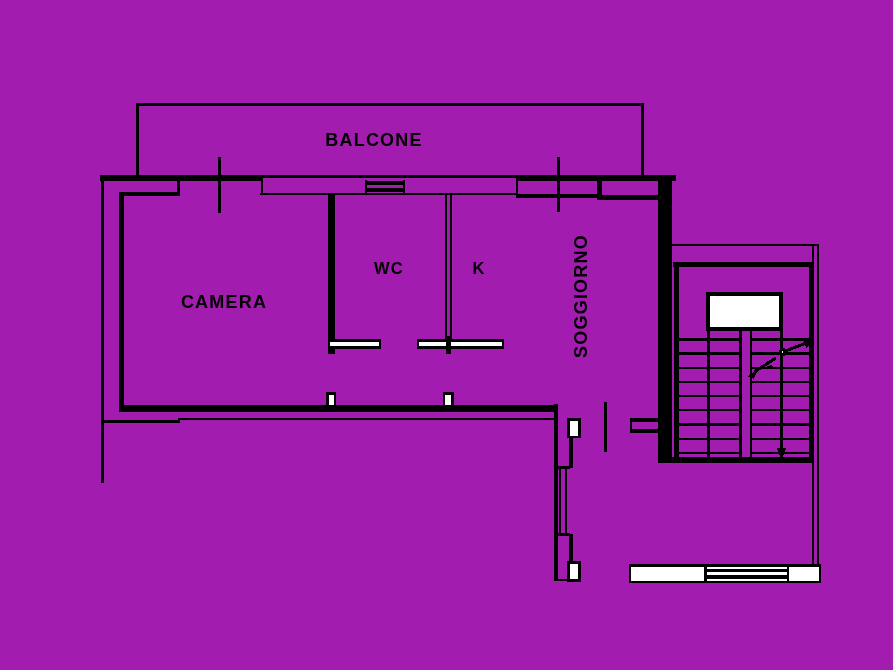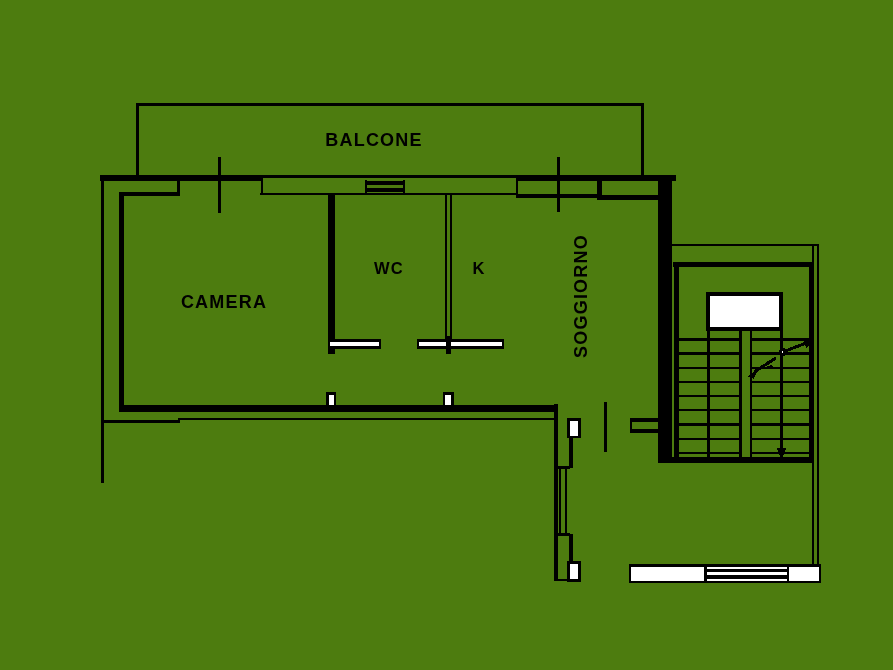--- a/index.html
+++ b/index.html
@@ -1,19 +1,19 @@
 <!DOCTYPE html>
 <html><head>
 <meta charset="utf-8">
 <style>
   html,body{margin:0;padding:0;background:#ffffff;}
   .canvas{
     position:relative;
     width:893px;height:670px;
-    background:#4d7c0f;
+    background:#a21caf;
     overflow:hidden;
     font-family:"Liberation Sans", sans-serif;
   }
   svg{display:block;}
   .wall{stroke:#000;fill:none;}
   .fillwall{fill:#000;stroke:none;}
   .whitebox{fill:#fff;stroke:#000;}
   text.room{
     fill:#000;
     font-family:"Liberation Sans", sans-serif;

